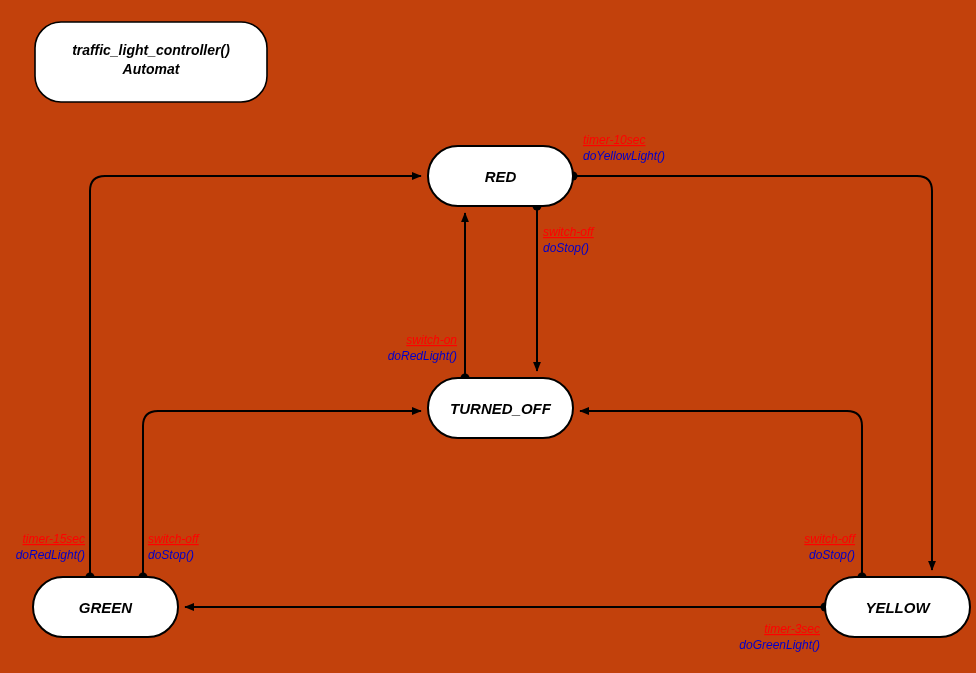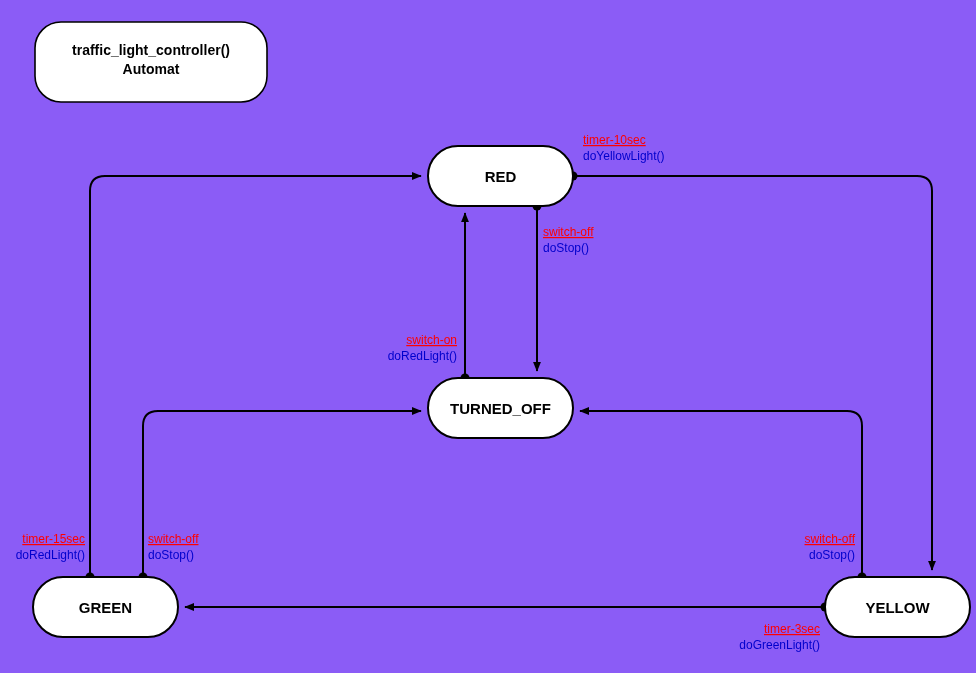--- a/index.html
+++ b/index.html
@@ -4,23 +4,24 @@
 <style>
   html, body {
     margin: 0;
     padding: 0;
     background: #ffffff;
   }
   #canvas {
     position: relative;
     width: 976px;
     height: 673px;
-    background: #8b5cf6;
+    background: #c2410c;
     font-family: "Liberation Sans", sans-serif;
     overflow: hidden;
+    font-style: italic;
   }
   svg.layer {
     position: absolute;
     left: 0;
     top: 0;
     width: 976px;
     height: 673px;
   }
   .state-label {
     font-family: "Liberation Sans", sans-serif;

